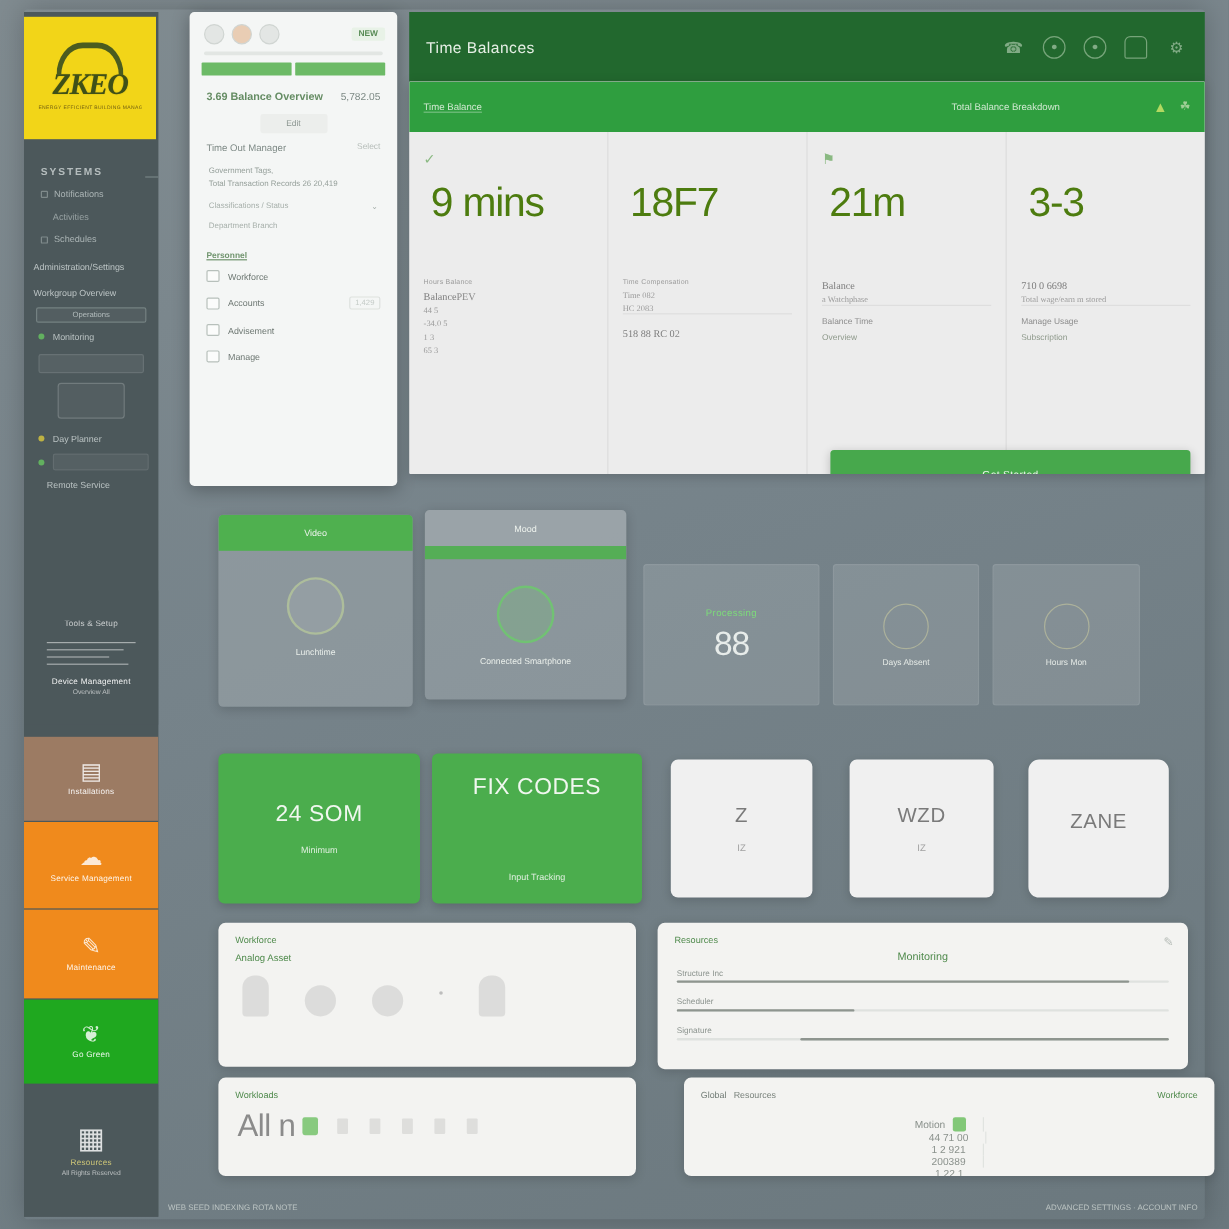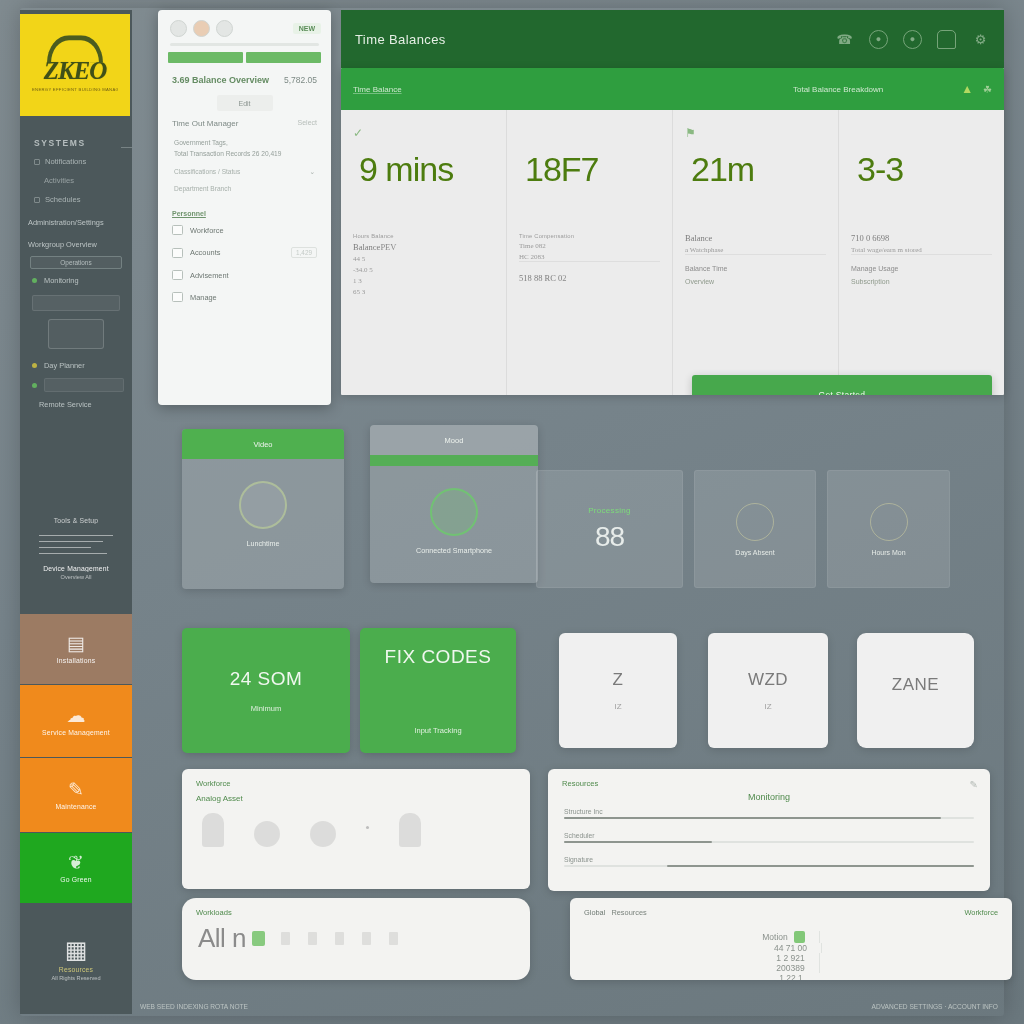--- a/index.html
+++ b/index.html
@@ -569,21 +569,21 @@
   </div>
 
   <div class="cardrow1">
 
     <div class="cr1" style="left:0; top:4px; width:162px; height:160px;">
       <div class="cap green">Video</div>
       <div class="circ"></div>
       <div class="nm">Lunchtime</div>
     </div>
 
-    <div class="cr1" style="left:188px; top:0; width:168px; height:158px;">
+    <div class="cr1" style="left:172px; top:0; width:168px; height:158px;">
       <div class="cap gray">Mood</div>
       <div class="strip"></div>
       <div class="circ g"></div>
       <div class="nm">Connected Smartphone</div>
     </div>
 
     <div class="mini" style="left:354px; top:45px; width:147px; height:118px;">
       <div class="gl">Processing</div>
       <div class="num">88</div>
     </div>
@@ -597,21 +597,21 @@
       <div class="circ2"></div>
       <div class="nm2">Hours Mon</div>
     </div>
   </div>
 
   <div class="btnrow">
     <div class="bigbtn" style="left:0; width:168px;">
       <div class="t">24 SOM</div>
       <div class="s">Minimum</div>
     </div>
-    <div class="bigbtn" style="left:178px; width:156px;gap:44px;">
+    <div class="bigbtn" style="left:178px; width:175px;gap:44px;">
       <div class="t">FIX CODES</div>
       <div class="s">Input Tracking</div>
     </div>
     <div class="whitebtn" style="left:377px; width:118px;">
       <div class="t">Z</div>
       <div class="s">IZ</div>
     </div>
     <div class="whitebtn" style="left:526px; width:120px;">
       <div class="t">WZD</div>
       <div class="s">IZ</div>
@@ -647,21 +647,21 @@
       <div class="track">
           <i style="width:36%"></i>
         </div>
       <div class="pl">Signature</div>
       <div class="track">
           <i style="width:75%; left:auto; right:0;"></i>
         </div>
     </div>
   </div>
 
-  <div class="bp" style="left:182px; top:898px; width:348px; height:82px;border-radius:14px;">
+  <div class="bp" style="left:182px; top:898px; width:348px; height:82px;">
     <div class="h">Workloads</div>
     <div class="bigword">
       <span>All n</span>
       <span class="gchip"></span>
       <span class="ghostcells">
         <span></span>
         <span></span>
         <span></span>
         <span></span>
         <span></span>

